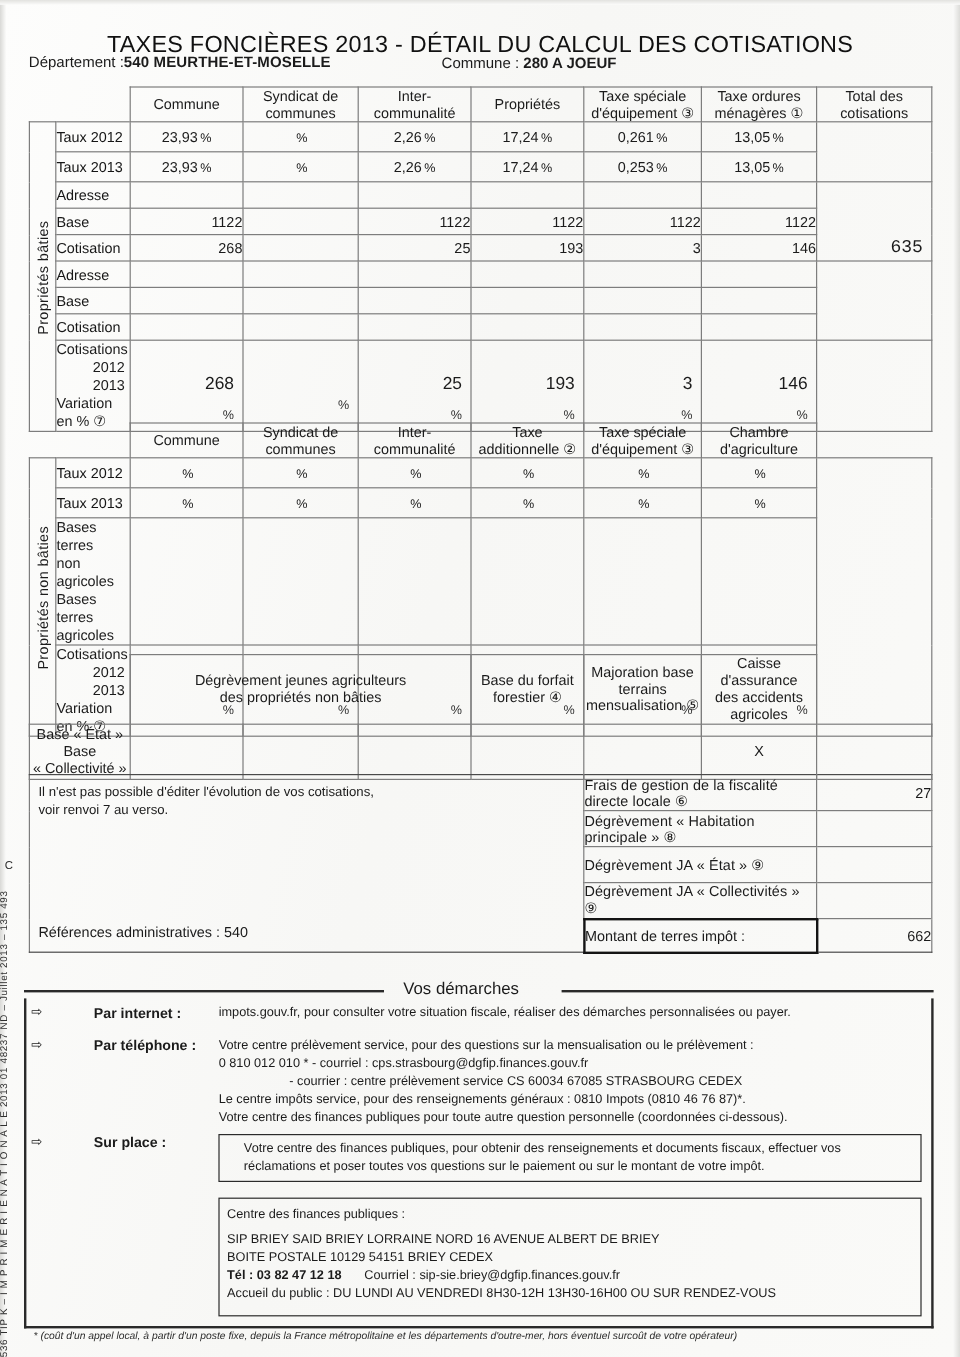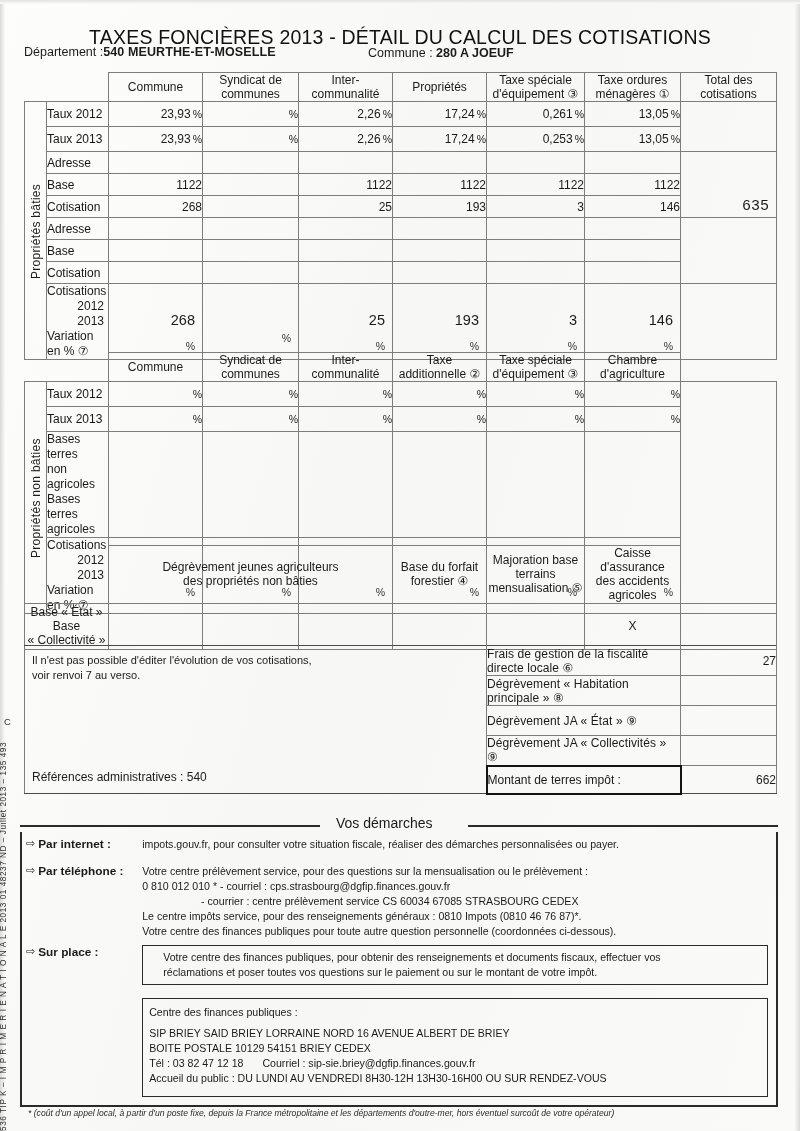--- a/index.html
+++ b/index.html
@@ -40,21 +40,21 @@
     vertical-align:middle; background:transparent;
   }
   .hd {
     font-size:11.6px; text-align:center; line-height:1.18; color:#1b1b1b;
     padding:5px 2px;
   }
   .lbl { font-size:11.3px; padding-left:5px; text-align:left; color:#161616; }
   .lbl-sm { font-size:8.6px; line-height:1.25; padding-left:5px; text-align:left; }
   .num { text-align:right; padding-right:7px; font-size:14.5px; }
   .num-b { text-align:right; padding-right:7px; font-size:15px;font-family:Liberation Mono, monospace; }
-  .pct { text-align:right; padding-right:7px; font-size:14.5px; }
+  .pct { text-align:center; padding-right:7px; font-size:14.5px; }
   .pct .u { font-size:10.5px; padding-left:2px; }
   .pctonly { text-align:right; padding-right:7px; font-size:10.5px; color:#333; }
   .vert {
     writing-mode:vertical-rl; transform:rotate(180deg);
     font-weight:700; font-size:14px; letter-spacing:.3px;
     text-align:center; white-space:nowrap;
   }
   .cx { text-align:center; font-size:14px; }
   .thick-top { border-top:1.6px solid #4a4a4a; }
   .thick-bot { border-bottom:1.6px solid #4a4a4a; }
@@ -69,36 +69,36 @@
   
   .dem-wrap { position:absolute; left:20px; top:818px; width:758px; }
   .dem-top-rule { position:relative; height:14px; }
   .dem-top-rule .ln-l { position:absolute; left:0; top:7px; width:300px; height:2.2px; background:#2a2a2a; }
   .dem-top-rule .ln-r { position:absolute; right:0; top:7px; width:310px; height:2.2px; background:#2a2a2a; }
   .dem-title {
     position:absolute; left:316px; top:-3px; font-size:14px; color:#1b1b1b;
   }
   .dem-box { border-left:2px solid #2a2a2a; border-right:2px solid #2a2a2a; border-bottom:2px solid #2a2a2a; }
   .dem-row { display:flex; align-items:flex-start; padding:5px 0 0 4px; }
-  .dem-key { font-weight:700; font-size:11.8px; white-space:nowrap; padding-right:6px; }
+  .dem-key { font-weight:700; font-size:11.8px; white-space:nowrap; padding-right:6px;margin-left:40px; }
   .dem-arrow { font-size:11px; padding-right:3px; }
   .dem-val { font-size:10.6px; line-height:1.42; }
   .inner-box { border:1.4px solid #2b2b2b; padding:4px 20px; font-size:10.6px; line-height:1.42; }
   .foot { position:absolute; left:28px; top:1108px; font-size:8.6px; font-style:italic; color:#2b2b2b; }
 
   
   .margin-vert {
     position:absolute; left:-1px; top:742px;
     writing-mode:vertical-rl; transform:rotate(180deg);
     font-size:8.2px; letter-spacing:.55px; color:#2f2f2f; white-space:nowrap;
   }
   .margin-c {
     position:absolute; left:4px; top:716px; font-size:9.5px; color:#2f2f2f;
   }
-  .bold { font-weight:400;text-align:center; }
+  .bold { font-weight:700;text-align:center; }
 </style>
 </head>
 <body>
 
 <div class="page">
   <div class="edge-left"></div>
   <div class="edge-right"></div>
   <div class="edge-top"></div>
 
   <div class="title">TAXES FONCIÈRES 2013 - DÉTAIL DU CALCUL DES COTISATIONS</div>

